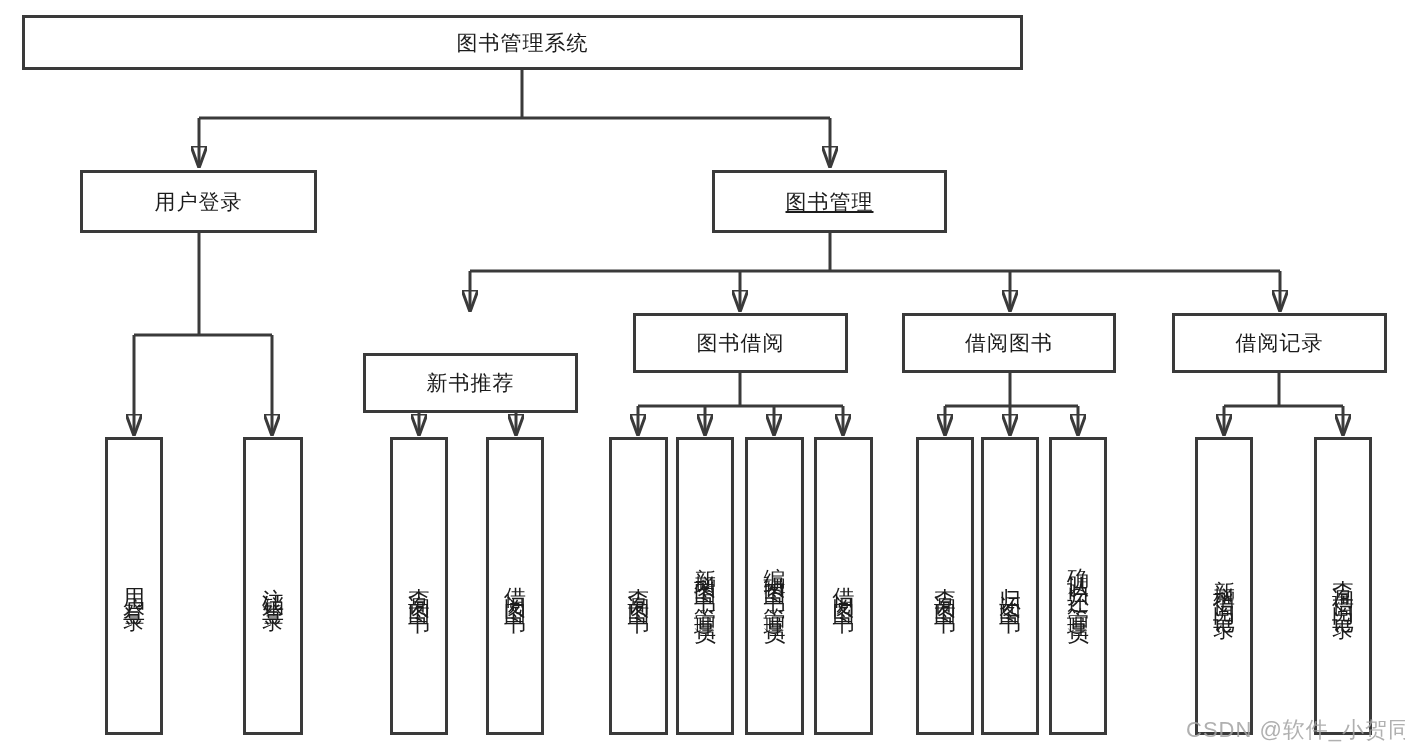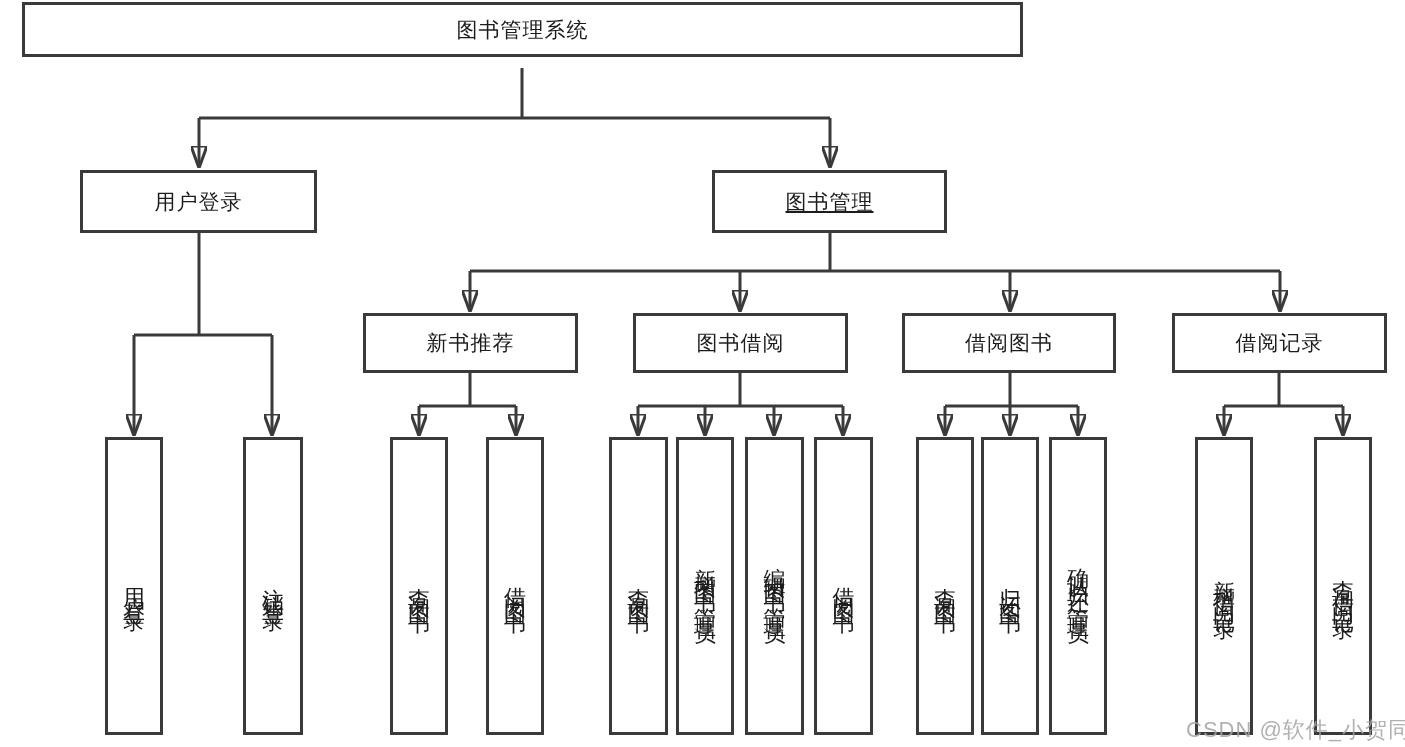--- a/index.html
+++ b/index.html
@@ -24,21 +24,21 @@
     background: #ffffff;
     border: 3px solid #3a3a3a;
     display: flex;
     align-items: center;
     justify-content: center;
     color: #1c1c1c;
     font-size: 21px;
     letter-spacing: 1px;
     white-space: nowrap;
   }
-  .root { left: 22px; top: 2px; width: 1001px; height: 55px; }
+  .root { left: 22px; top: 15px; width: 1001px; height: 55px; }
   .l2   { top: 170px; height: 63px; }
   .l3   { top: 313px; height: 60px; }
   .leaf { top: 437px; height: 298px; }
   .vtext {
     writing-mode: vertical-rl;
     text-orientation: mixed;
     font-size: 22px;
     letter-spacing: 8px;
     line-height: 1.1;
     color: #1c1c1c;
@@ -95,21 +95,21 @@
     <path class="arrow" d="M1078,406 V435" marker-end="url(#ah)"></path>
     <path class="arrow" d="M1224,406 V435" marker-end="url(#ah)"></path>
     <path class="arrow" d="M1343,406 V435" marker-end="url(#ah)"></path>
   </svg>
 
   <div class="box root">图书管理系统</div>
 
   <div class="box l2" style="left:80px; width:237px;">用户登录</div>
   <div class="box l2" style="left:712px; width:235px;text-decoration:underline;">图书管理</div>
 
-  <div class="box l3" style="left:363px; width:215px;">新书推荐</div>
+  <div class="box l3" style="left:363px; width:215px;margin-top:40px;">新书推荐</div>
   <div class="box l3" style="left:633px; width:215px;">图书借阅</div>
   <div class="box l3" style="left:902px; width:214px;">借阅图书</div>
   <div class="box l3" style="left:1172px; width:215px;">借阅记录</div>
 
   <div class="box leaf" style="left:105px; width:58px;">
     <span class="vtext">用户登录</span>
   </div>
   <div class="box leaf" style="left:243px; width:60px;">
     <span class="vtext">注销登录</span>
   </div>

